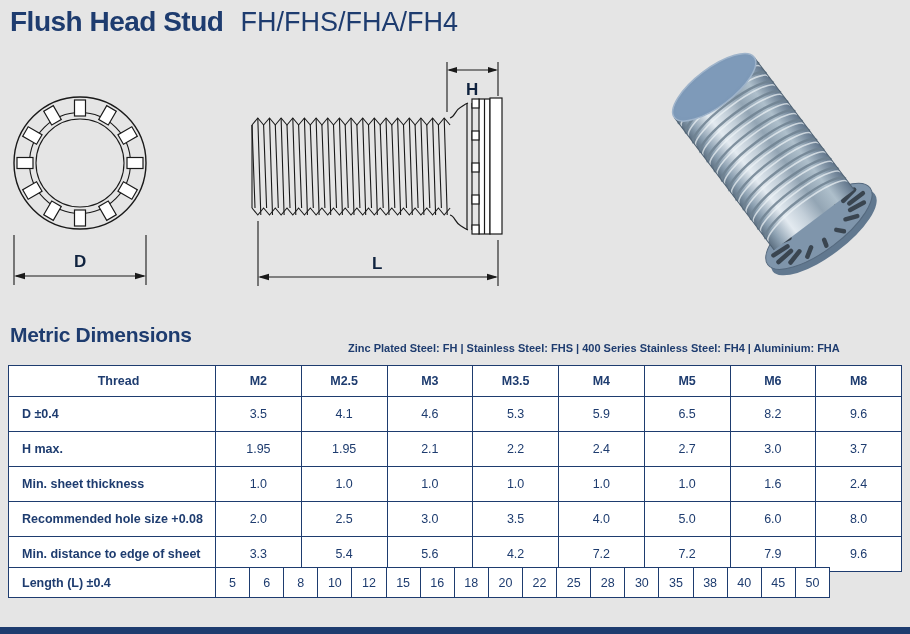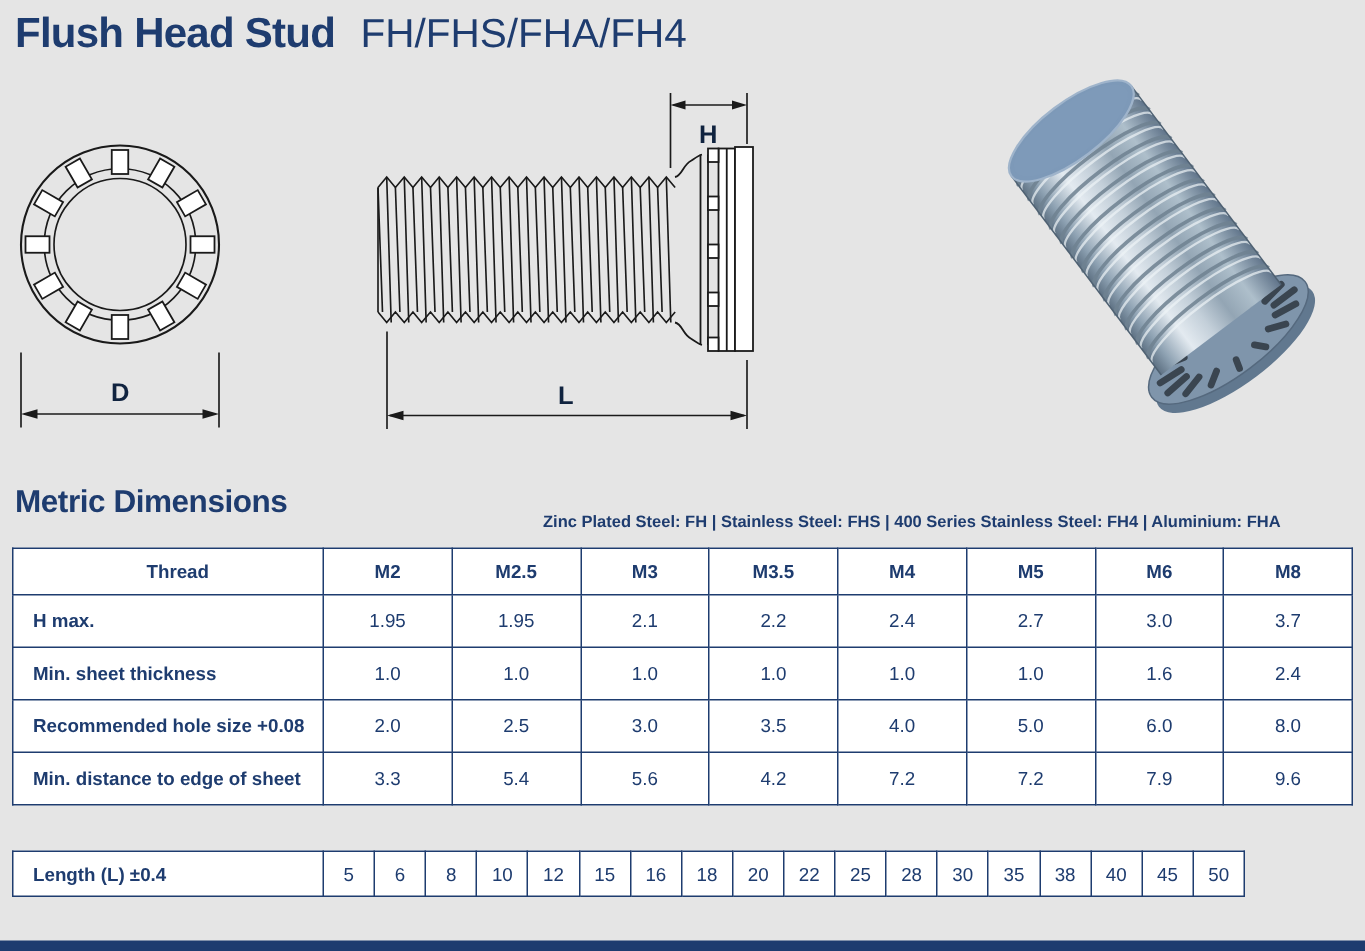--- a/index.html
+++ b/index.html
@@ -14,21 +14,21 @@
 
   
   .drawing{position:absolute;}
   #front-view{left:2px;top:86px;}
   #side-view{left:240px;top:55px;}
   #photo-view{left:650px;top:40px;}
   .draw-label{font-family:"Liberation Sans",sans-serif;font-weight:bold;fill:#10233f;}
 
   
   .section-heading{position:absolute;left:10px;top:323px;font-size:21px;font-weight:bold;color:#1e3c6f;letter-spacing:-0.3px;}
-  .materials-note{position:absolute;left:362px;top:342px;font-size:11px;font-weight:bold;color:#1e3c6f;white-space:nowrap;}
+  .materials-note{position:absolute;left:348px;top:342px;font-size:11px;font-weight:bold;color:#1e3c6f;white-space:nowrap;}
 
   
   table{border-collapse:collapse;table-layout:fixed;position:absolute;left:8px;background:#fff;}
   #metric-table{top:365px;width:894px;}
   #length-table{top:567px;width:822px;}
   th,td{border:1px solid #1e3c6f;font-size:12.5px;color:#1e3c6f;padding:0;vertical-align:middle;}
   th.rowlabel, td.rowlabel{text-align:left;padding-left:13px;font-weight:bold;}
   #metric-table col.c-label{width:207px;}
   #length-table col.c-label{width:207px;}
   #metric-table thead th{height:30px;font-weight:bold;text-align:center;}
@@ -243,20 +243,31 @@
           <th>M3</th>
           <th>M3.5</th>
           <th>M4</th>
           <th>M5</th>
           <th>M6</th>
           <th>M8</th>
         </tr>
       </thead>
     <tbody>
         <tr>
+          <th class="rowlabel">D ±0.4</th>
+          <td>3.5</td>
+          <td>4.1</td>
+          <td>4.6</td>
+          <td>5.3</td>
+          <td>5.9</td>
+          <td>6.5</td>
+          <td>8.2</td>
+          <td>9.6</td>
+        </tr>
+        <tr>
           <th class="rowlabel">H max.</th>
           <td>1.95</td>
           <td>1.95</td>
           <td>2.1</td>
           <td>2.2</td>
           <td>2.4</td>
           <td>2.7</td>
           <td>3.0</td>
           <td>3.7</td>
         </tr>

